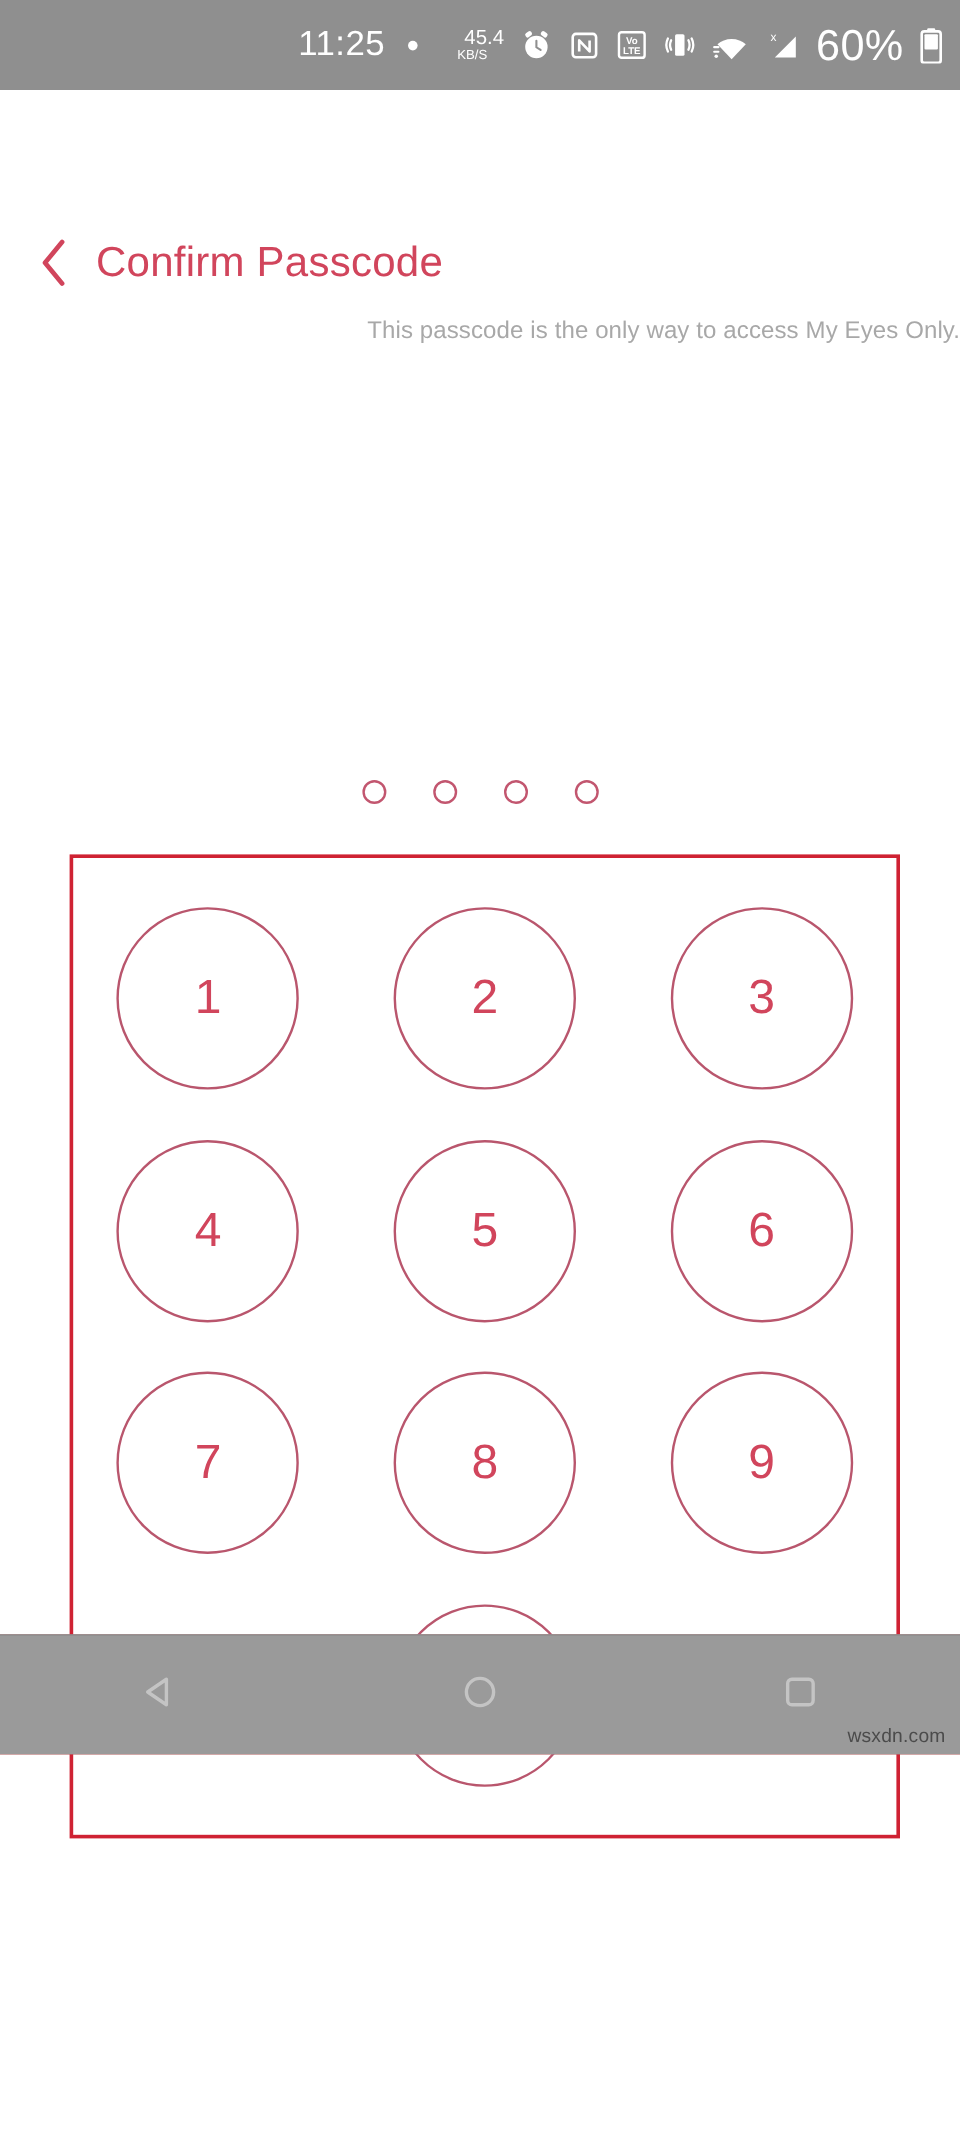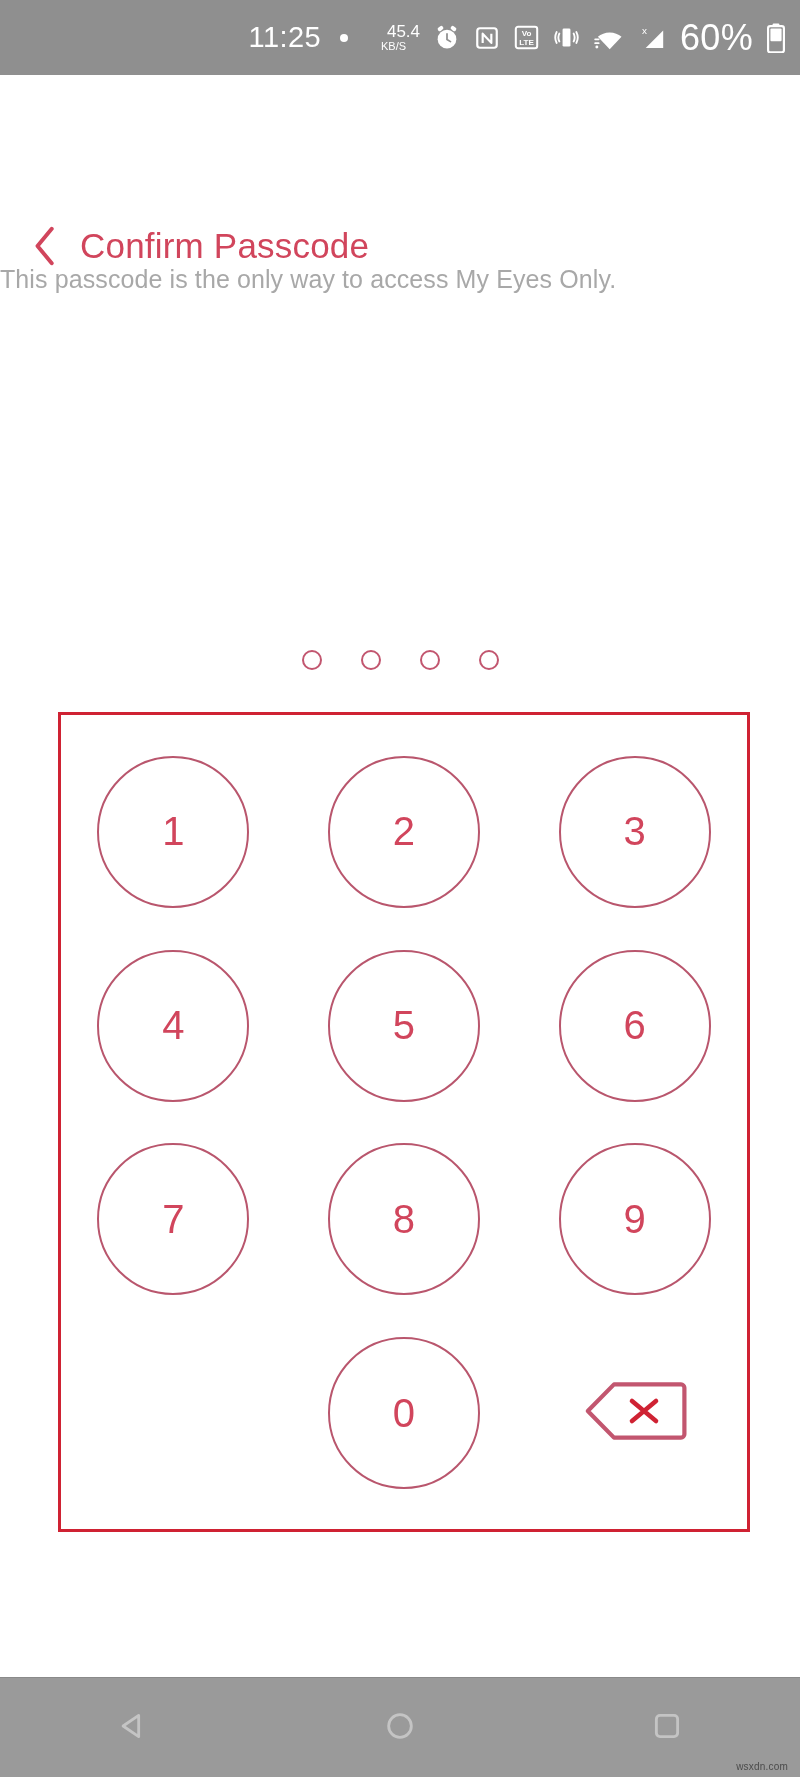--- a/index.html
+++ b/index.html
@@ -4,21 +4,21 @@
 <style>
   * { margin:0; padding:0; box-sizing:border-box; }
   html, body {
     width:800px; height:1777px;
     background:#ffffff;
     font-family:"Liberation Sans", sans-serif;
     overflow:hidden;
   }
   #screen {
     position:relative;
-    width:800px; height:1777px;
+    width:800px; height:1462px;
     background:#ef4444;
     display:flex;
     flex-direction:column;
   }
 
   
   #status-bar {
     height:75px;
     background:#8f8f8f;
     display:flex;
@@ -54,40 +54,39 @@
     position:relative;
     background:#ffffff;
   }
 
   
   #header-row {
     position:absolute;
     top:122px; left:28px;
     display:flex; align-items:center;
     gap:18px;
-    margin-top:27px;
   }
   #back-chevron {
     width:34px; height:44px;
     display:flex; align-items:center; justify-content:center;
     cursor:pointer;
   }
   #page-title {
     font-size:35px;
     color:#d1455c;
     font-weight:400;
     letter-spacing:0.2px;
     white-space:nowrap;
   }
 
   #subtitle {
     position:absolute;
     top:190px; left:0; width:800px;
-    text-align:left;
-    font-size:25px;
+    text-align:right;
+    font-size:20px;
     color:#a8a8a8;
     letter-spacing:0.1px;
   }
 
   
   #passcode-dots {
     position:absolute;
     top:575px; left:0; width:800px;
     display:flex;
     justify-content:center;
@@ -153,21 +152,21 @@
     flex:0 0 auto;
   }
   .nav-btn {
     width:90px; height:90px;
     display:flex; align-items:center; justify-content:center;
     cursor:pointer;
   }
   #watermark {
     position:absolute;
     right:12px; bottom:5px;
-    font-size:10px;
+    font-size:16px;
     color:#4b4b4b;
     letter-spacing:0.2px;
   }
 </style>
 </head>
 <body>
 
 <div id="screen">
 
   <div id="status-bar">

